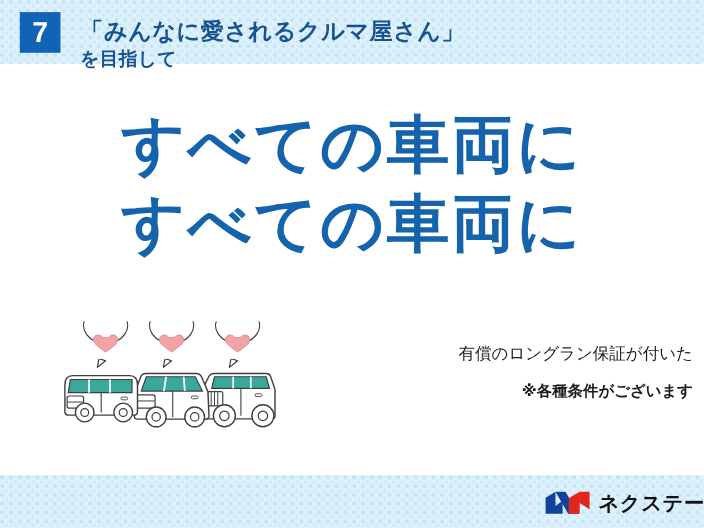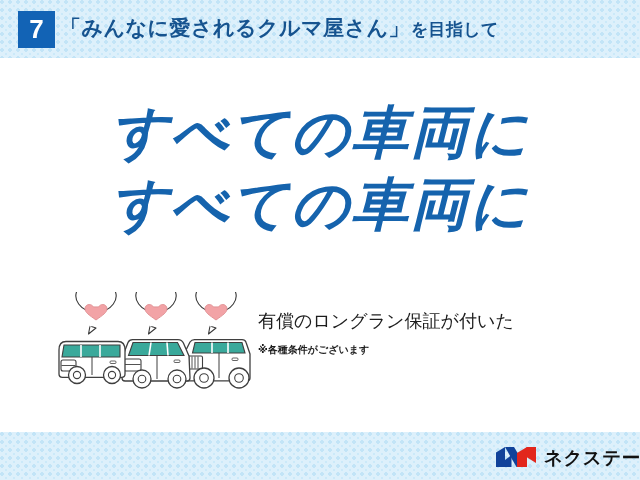--- a/index.html
+++ b/index.html
@@ -59,74 +59,76 @@
   }
   #header-title {
     position: absolute;
     left: 60px;
     top: 14px;
     height: 32px;
     display: flex;
     align-items: baseline;
     color: #16538f;
     white-space: nowrap;
+    flex-direction: column;
   }
   #header-title-main {
     font-size: 21px;
     font-weight: bold;
     letter-spacing: 0.5px;
   }
   #header-title-sub {
     font-size: 17px;
     font-weight: bold;
     letter-spacing: 0.3px;
-    margin-left: 1px;
+    margin-left: 13px;
   }
 
   
   #headline {
     position: absolute;
     left: 0;
     top: 96px;
     width: 640px;
     text-align: center;
     color: #1563ad;
     font-weight: bold;
     font-size: 57px;
     line-height: 72px;
     letter-spacing: 2px;
   }
   #headline .hl-line {
     display: block;
     white-space: nowrap;
-    font-style: italic;
   }
 
   
   #body-copy {
     position: absolute;
     left: 258px;
     top: 308px;
     width: 372px;
     color: #1c1c1c;
   }
   #body-copy .bc-line1,
   #body-copy .bc-line2 {
-    font-size: 18px;
+    font-size: 15px;
     line-height: 27px;
     font-weight: 500;
     white-space: nowrap;
     letter-spacing: 0px;
+    text-align: right;
   }
   #body-copy .bc-line3 {
-    font-size: 10px;
+    font-size: 14px;
     line-height: 25px;
     font-weight: bold;
     white-space: nowrap;
-    margin-top: 2px;
+    margin-top: 8px;
+    text-align: right;
   }
 
   
   #illustration {
     position: absolute;
     left: 56px;
     top: 292px;
     width: 196px;
     height: 110px;
   }

